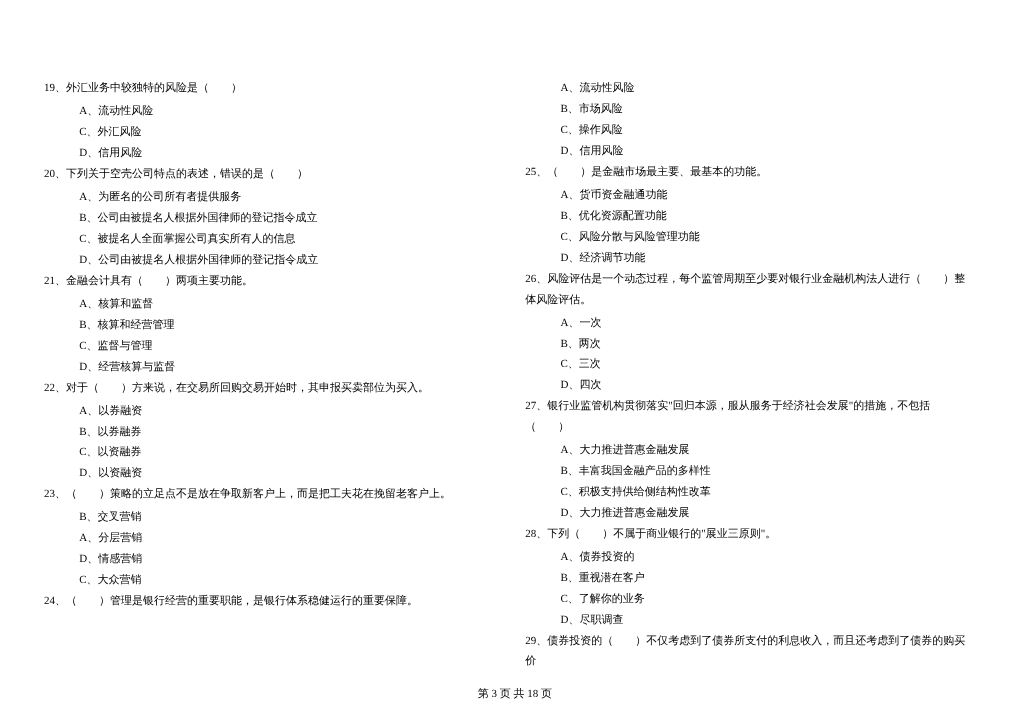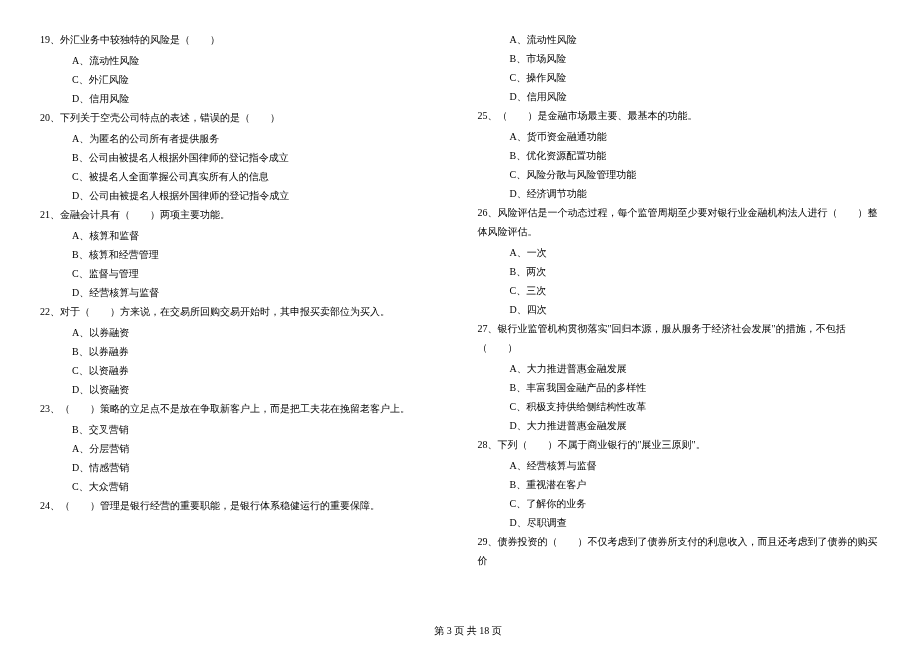--- a/index.html
+++ b/index.html
@@ -17,20 +17,21 @@
       color: #000;
       position: relative;
     }
     .columns {
       display: flex;
       gap: 35px;
       height: 580px;
     }
     .col {
       flex: 1;
+      margin-top: 41px;
     }
     .question {
       margin-bottom: 2px;
       line-height: 1.9;
     }
     .q-text {
       text-indent: 0;
     }
     .option {
       padding-left: 32px;
@@ -90,21 +91,21 @@
       <div class="option">A、一次</div>
       <div class="option">B、两次</div>
       <div class="option">C、三次</div>
       <div class="option">D、四次</div>
       <div class="question q-text">27、银行业监管机构贯彻落实"回归本源，服从服务于经济社会发展"的措施，不包括（　　）</div>
       <div class="option">A、大力推进普惠金融发展</div>
       <div class="option">B、丰富我国金融产品的多样性</div>
       <div class="option">C、积极支持供给侧结构性改革</div>
       <div class="option">D、大力推进普惠金融发展</div>
       <div class="question q-text">28、下列（　　）不属于商业银行的"展业三原则"。</div>
-      <div class="option">A、经营核算与监督</div>
+      <div class="option">A、债券投资的</div>
       <div class="option">B、重视潜在客户</div>
       <div class="option">C、了解你的业务</div>
       <div class="option">D、尽职调查</div>
       <div class="question q-text">29、债券投资的（　　）不仅考虑到了债券所支付的利息收入，而且还考虑到了债券的购买价</div>
     </div>
 </div>
 
 <div class="footer">第 3 页 共 18 页</div>
 
 </body></html>

